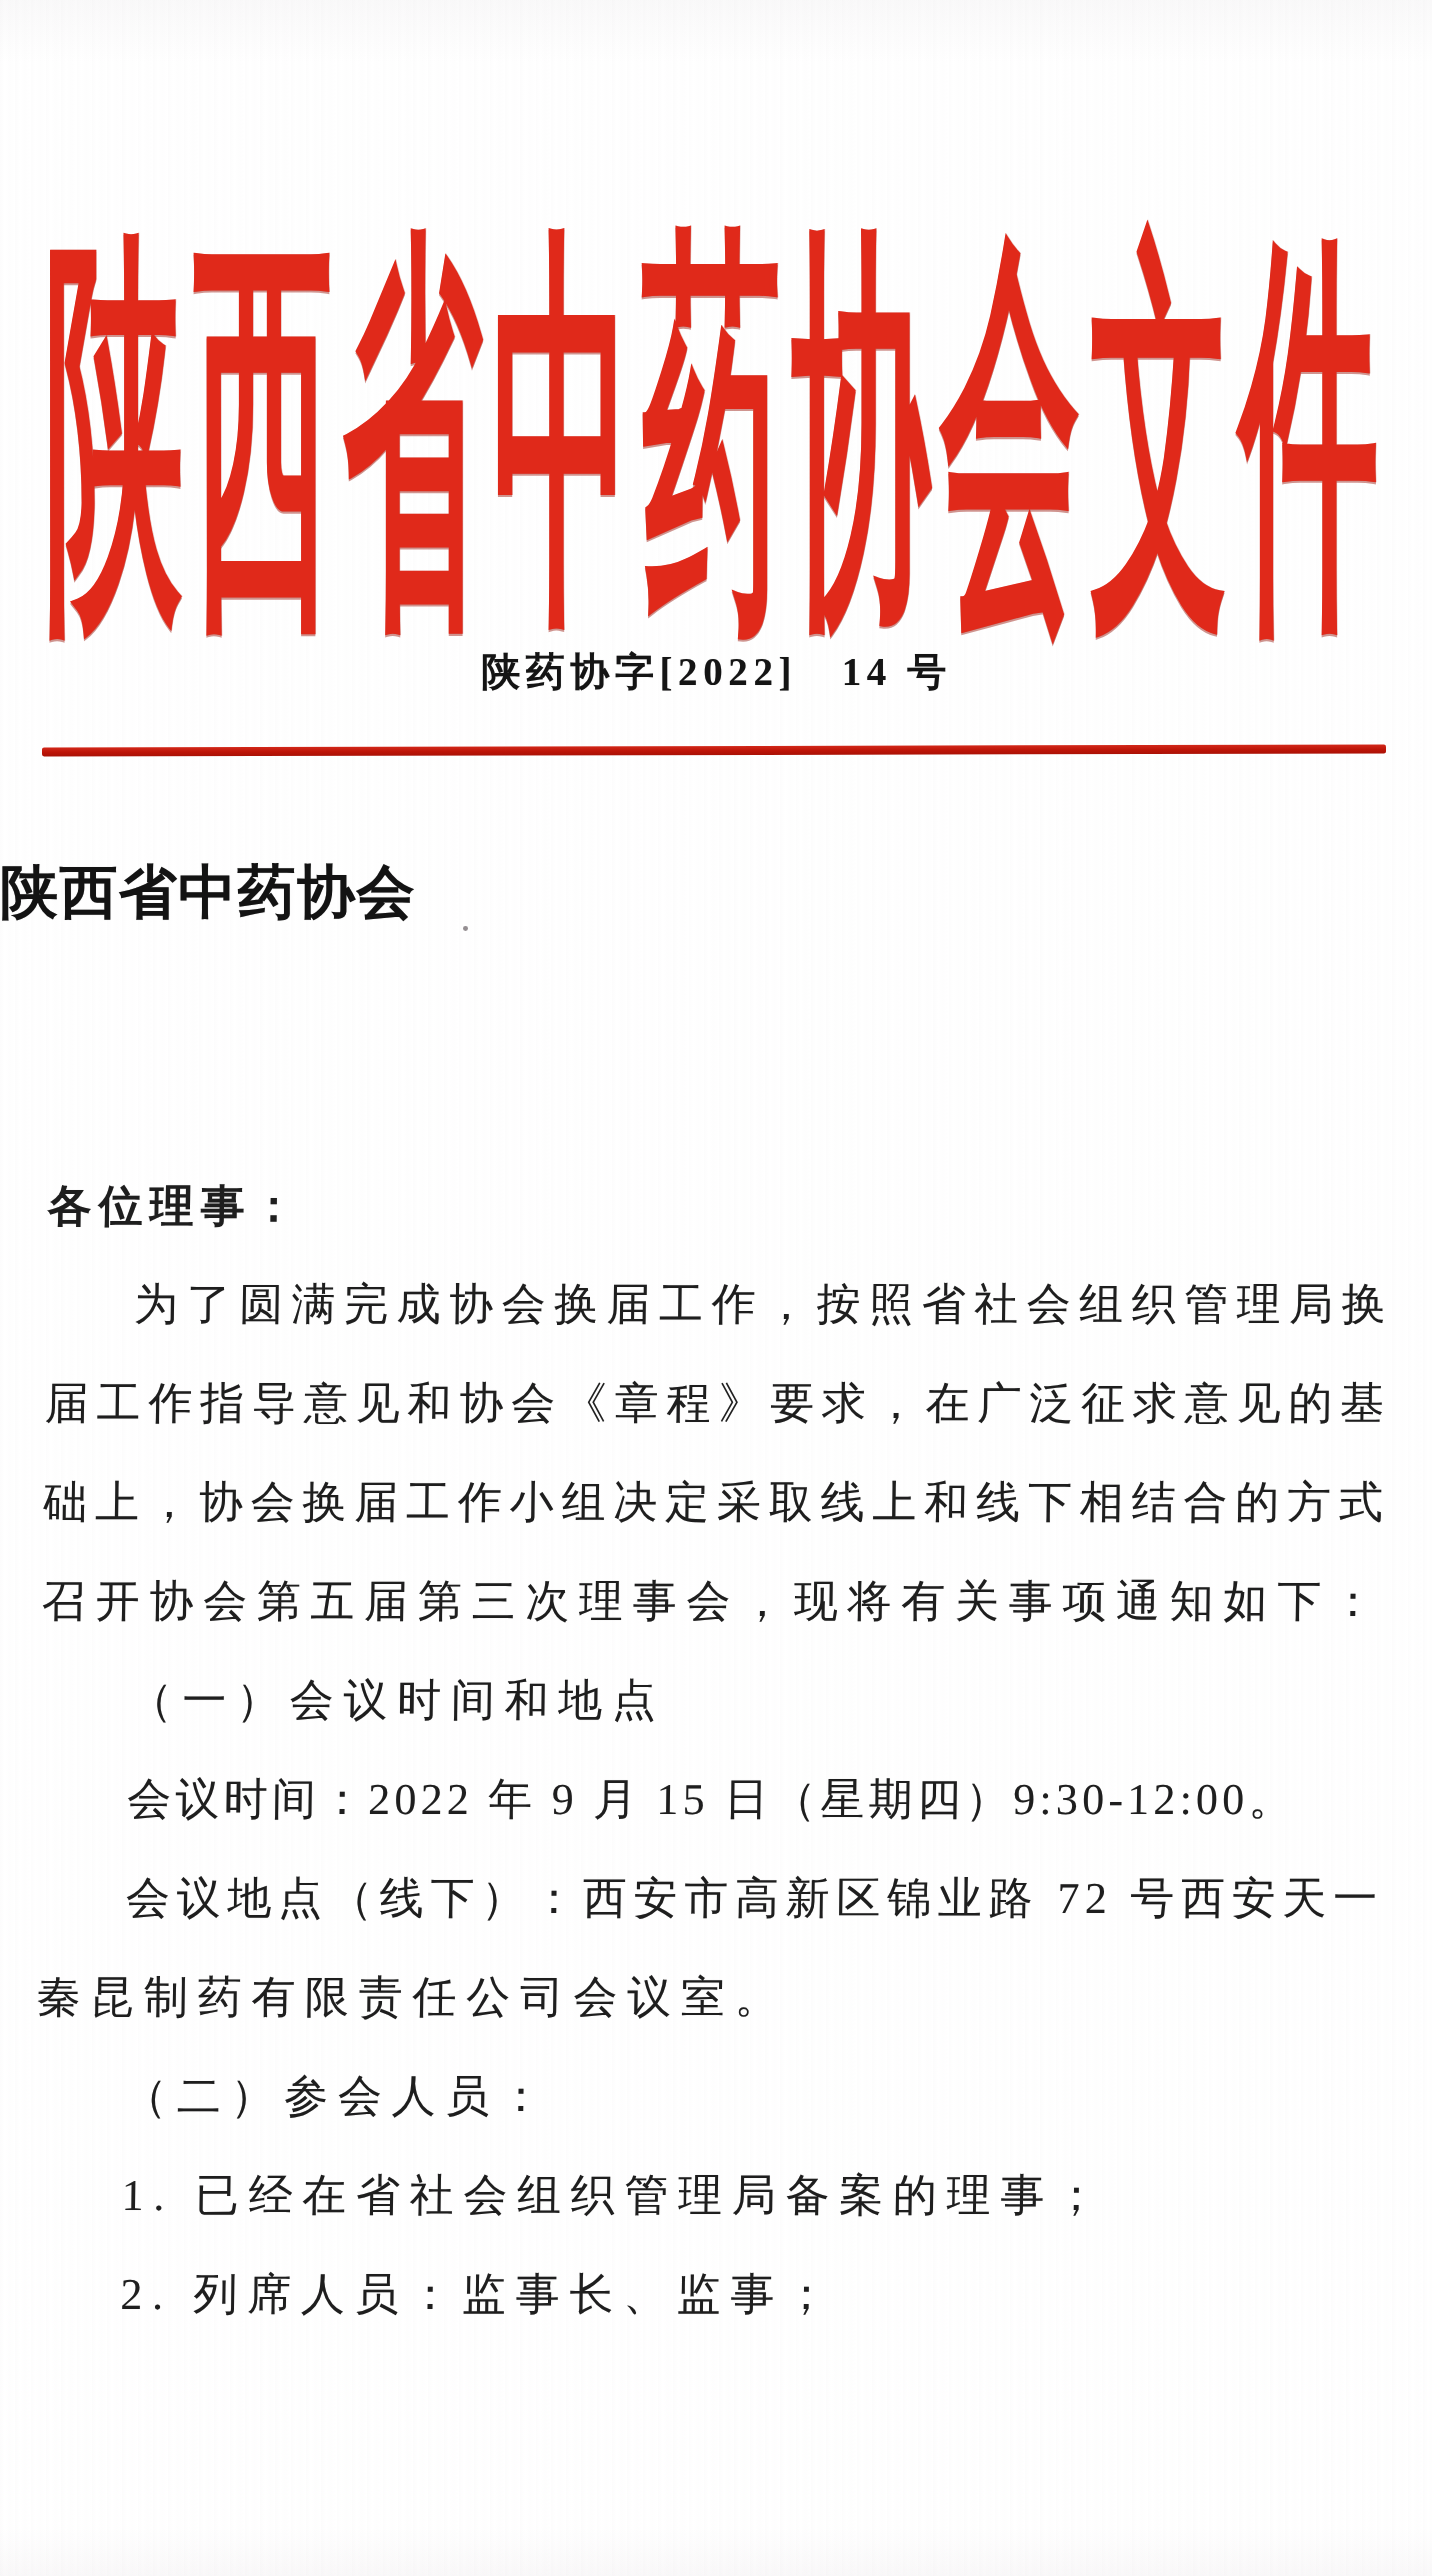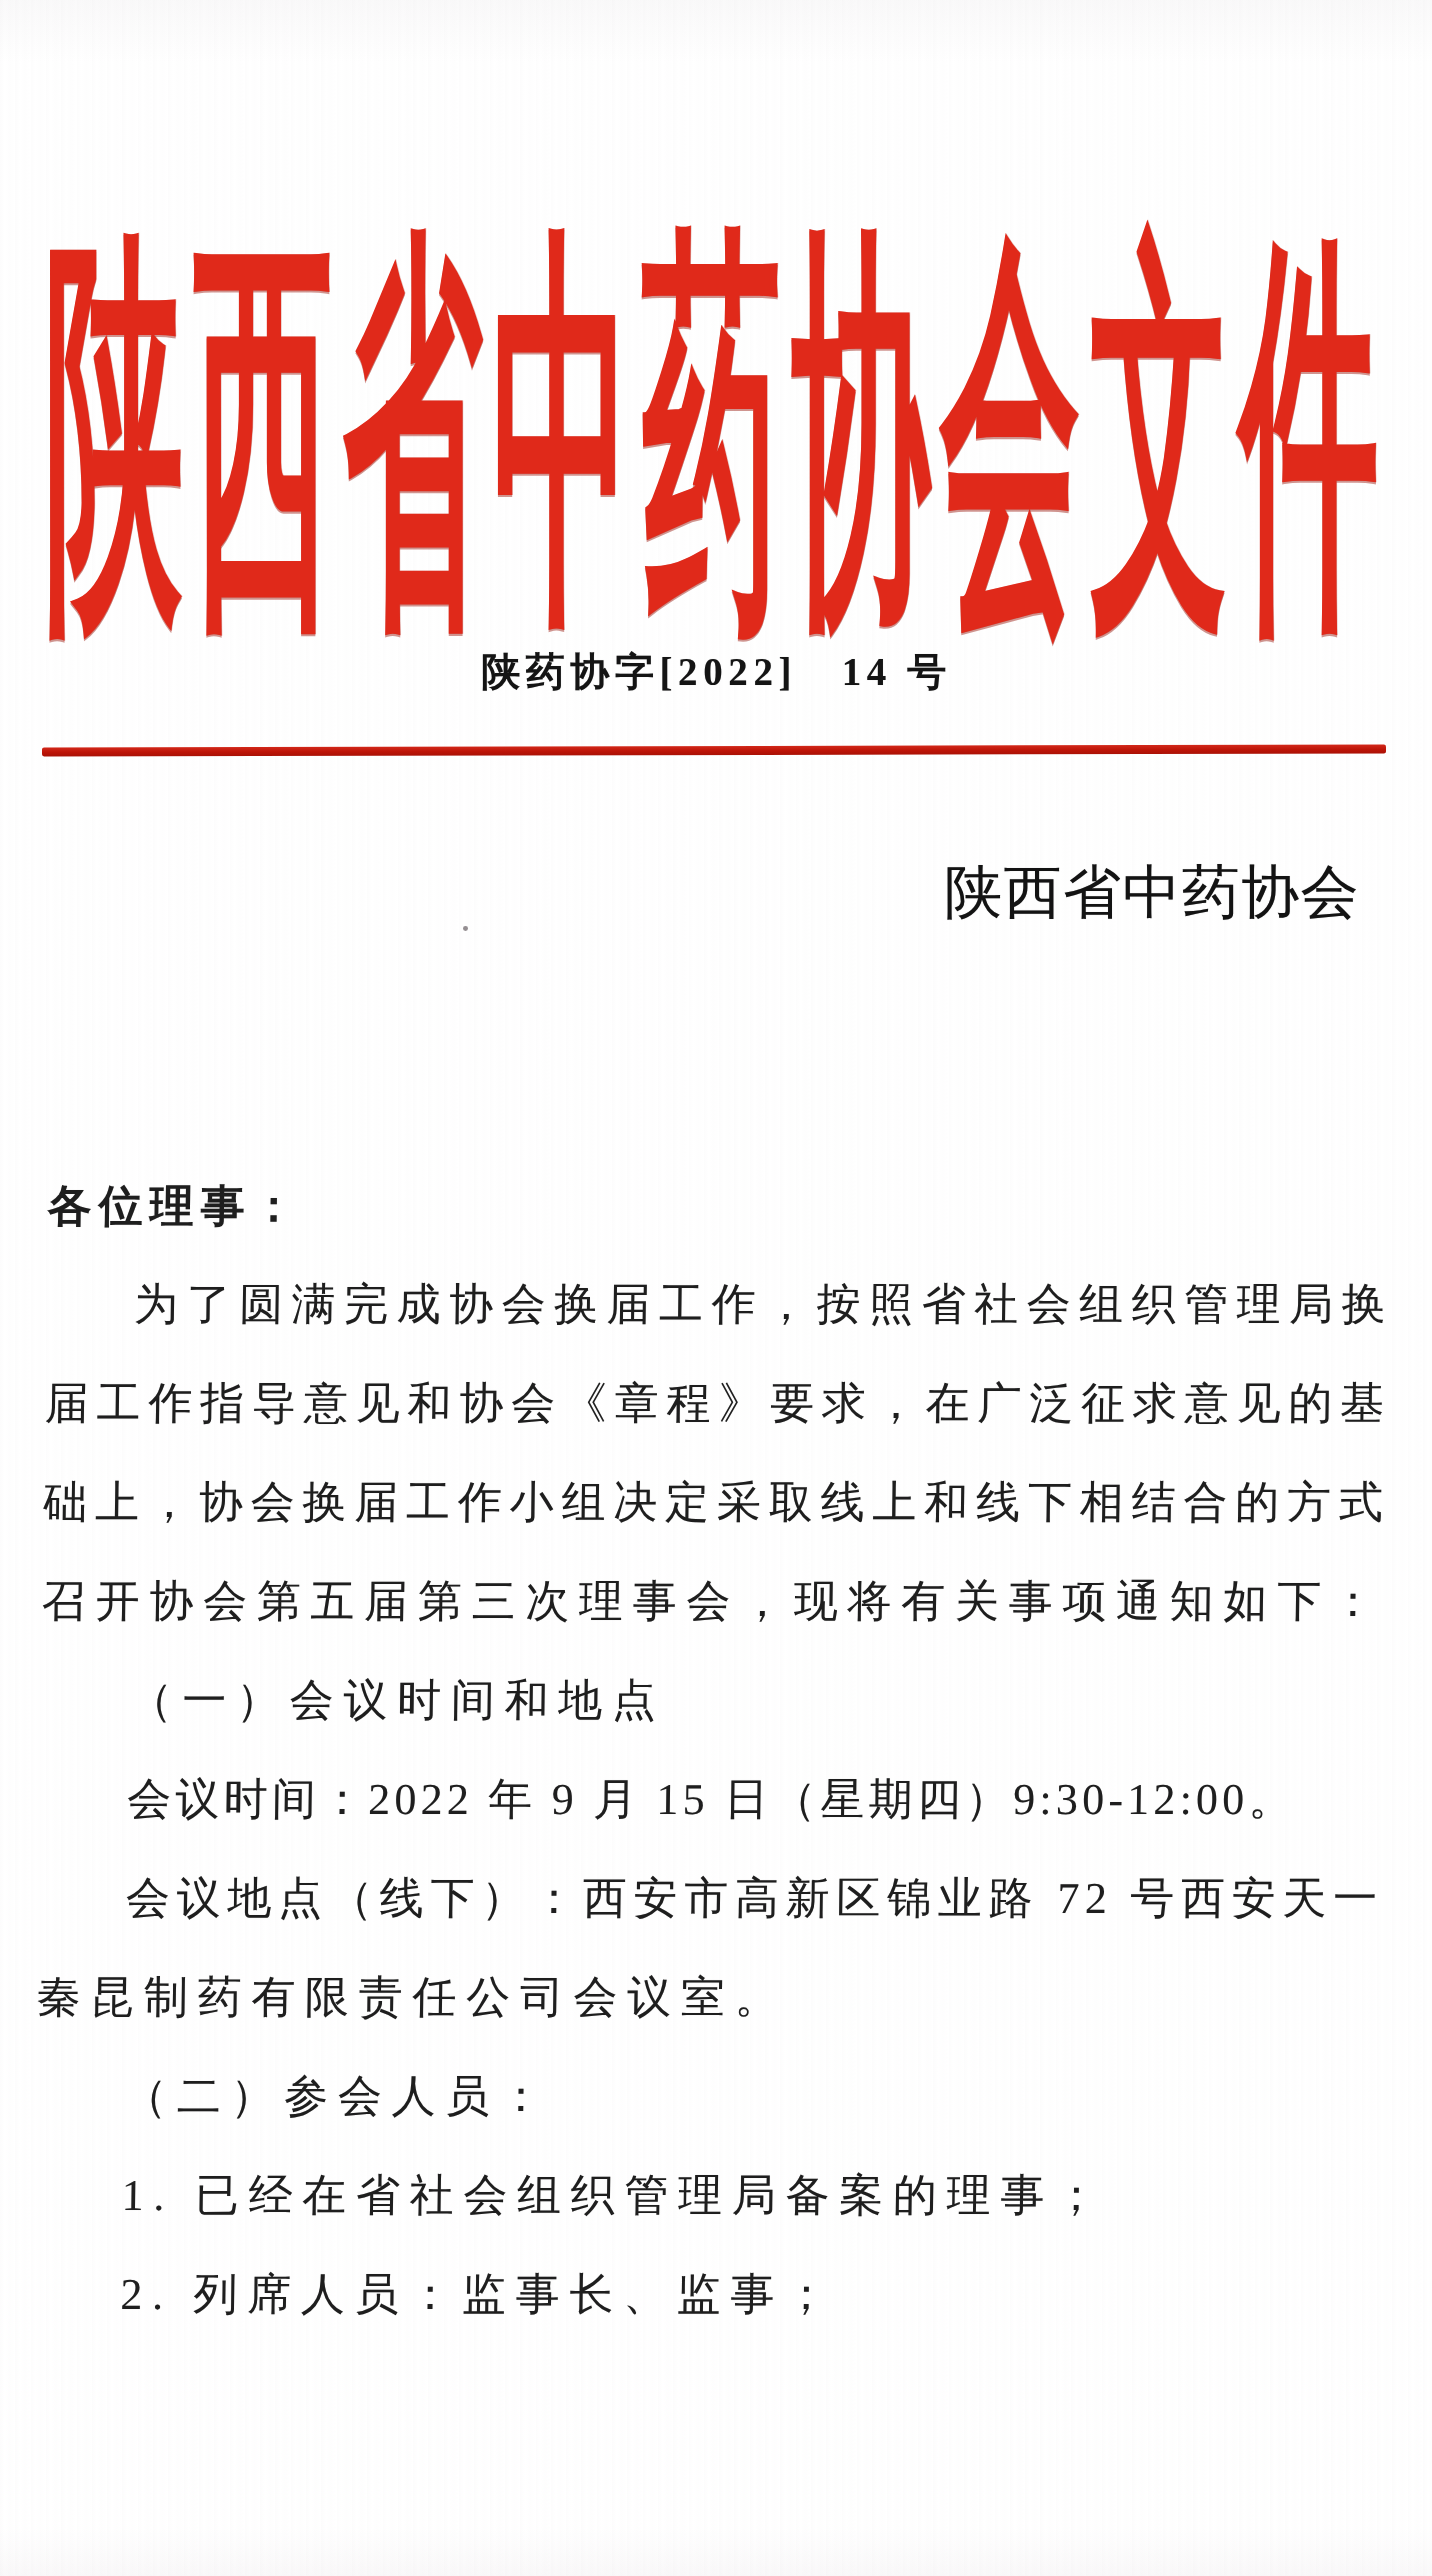--- a/index.html
+++ b/index.html
@@ -54,22 +54,22 @@
   .redline {
     position: absolute; top: 746px; left: 42px;
     width: 1344px; height: 9px;
     background: linear-gradient(180deg, #d2281a 0%, #bd1407 55%, #a91106 100%);
     border-radius: 2.1px;
     transform: rotate(-0.12deg);
   }
 
   .doc-title {
     position: absolute; left: 0; width: 1360px;
-    text-align: right;
-    font-weight: 400; font-size: 58px; line-height: 1;
+    text-align: left;
+    font-weight: 700; font-size: 58px; line-height: 1;
     letter-spacing: 1.4px; color: #131313;
     text-shadow: 0 0 0.7px rgba(0,0,0,0.4);
     white-space: nowrap;
   }
   .doc-title.l1 { top: 864px; }
   .doc-title.l2 { top: 973px; }
 
   .body-block {
     position: absolute; top: 1156px; left: 40px; width: 1345px;
     color: #1e1e1e;

